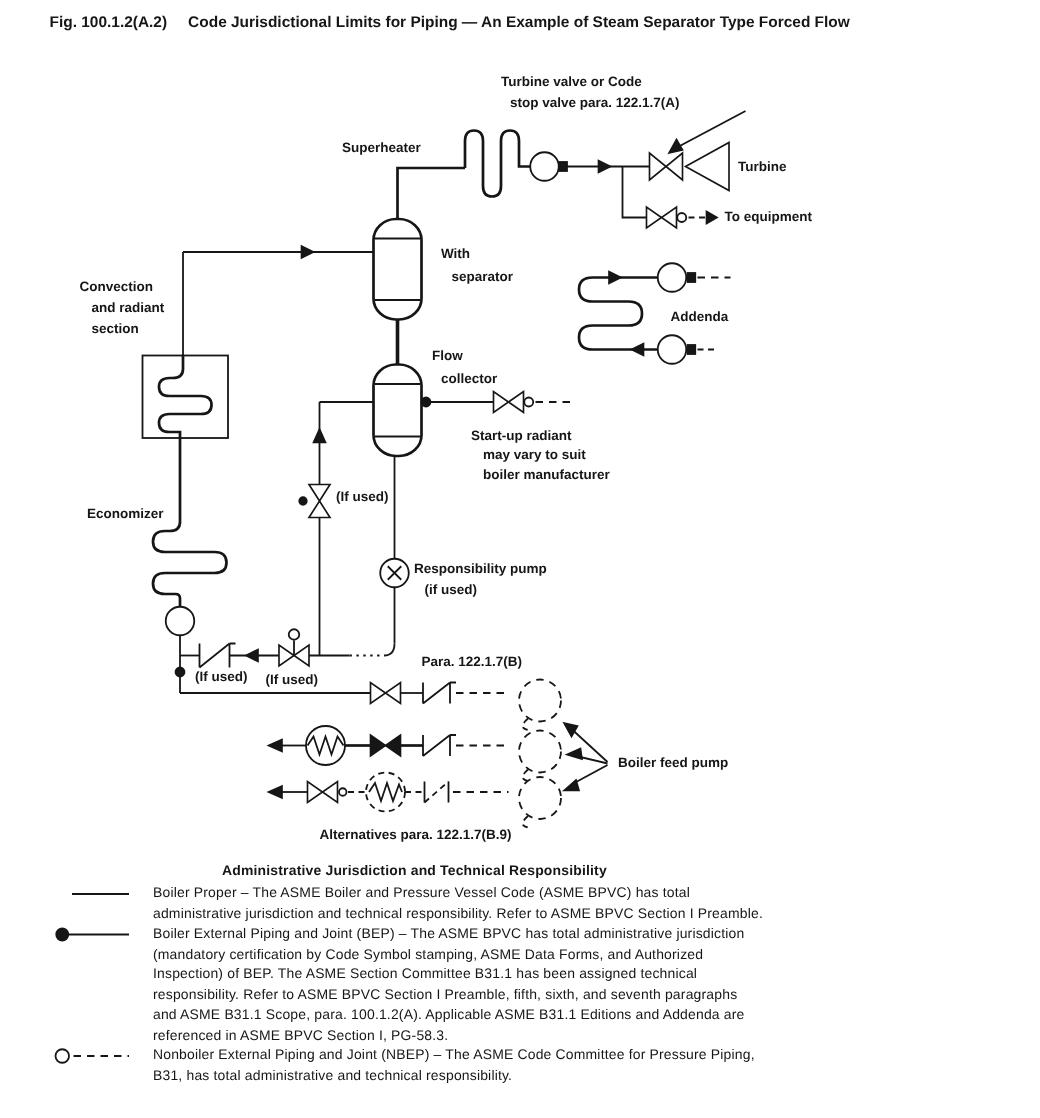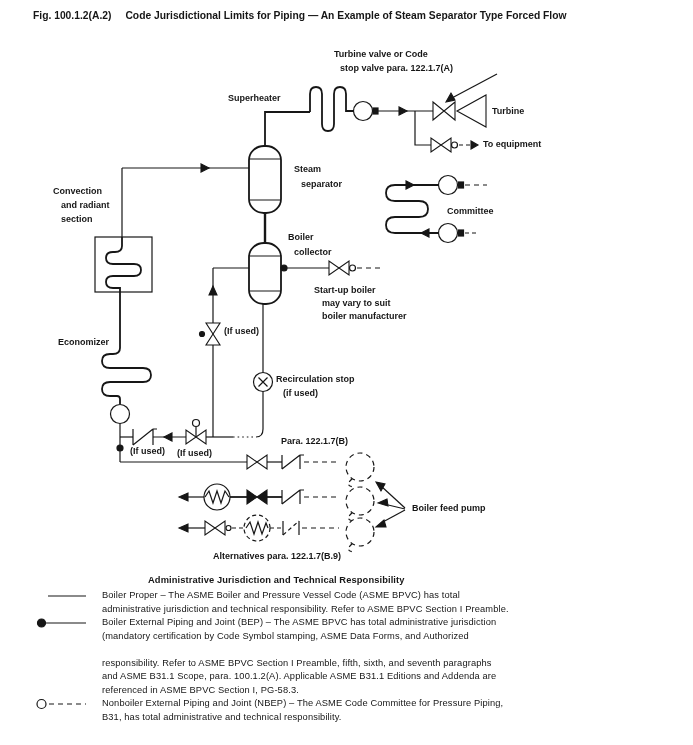--- a/index.html
+++ b/index.html
@@ -225,45 +225,46 @@
   </div>
 
   <div class="lbl" style="left:334px;top:49px">Turbine valve or Code</div>
   <div class="lbl" style="left:340px;top:63px">stop valve para. 122.1.7(A)</div>
   <div class="lbl" style="left:228px;top:93px">Superheater</div>
   <div class="lbl" style="left:492px;top:106px">Turbine</div>
   <div class="lbl" style="left:483px;top:139px">To equipment</div>
   <div class="lbl" style="left:53px;top:186px">Convection</div>
   <div class="lbl" style="left:61px;top:200px">and radiant</div>
   <div class="lbl" style="left:61px;top:214px">section</div>
-  <div class="lbl" style="left:294px;top:164px">Steam</div>
+  <div class="lbl" style="left:294px;top:164px">With</div>
   <div class="lbl" style="left:301px;top:179px">separator</div>
-  <div class="lbl" style="left:288px;top:232px">Boiler</div>
+  <div class="lbl" style="left:288px;top:232px">Flow</div>
   <div class="lbl" style="left:294px;top:247px">collector</div>
-  <div class="lbl" style="left:447px;top:206px">Committee</div>
-  <div class="lbl" style="left:314px;top:285px">Start-up boiler</div>
+  <div class="lbl" style="left:447px;top:206px">Addenda</div>
+  <div class="lbl" style="left:314px;top:285px">Start-up radiant</div>
   <div class="lbl" style="left:322px;top:298px">may vary to suit</div>
   <div class="lbl" style="left:322px;top:311px">boiler manufacturer</div>
   <div class="lbl" style="left:58px;top:337px">Economizer</div>
   <div class="lbl" style="left:224px;top:326px">(If used)</div>
-  <div class="lbl" style="left:276px;top:374px">Recirculation stop</div>
+  <div class="lbl" style="left:276px;top:374px">Responsibility pump</div>
   <div class="lbl" style="left:283px;top:388px">(if used)</div>
   <div class="lbl" style="left:281px;top:436px">Para. 122.1.7(B)</div>
   <div class="lbl" style="left:130px;top:446px">(If used)</div>
   <div class="lbl" style="left:177px;top:448px">(If used)</div>
   <div class="lbl" style="left:412px;top:503px">Boiler feed pump</div>
   <div class="lbl" style="left:213px;top:551px">Alternatives para. 122.1.7(B.9)</div>
 
   <div class="leg" style="left:102px;top:590px">Boiler Proper – The ASME Boiler and Pressure Vessel Code (ASME BPVC) has total</div>
 
   <div class="leg leghead" style="left:148px;top:575px">Administrative Jurisdiction and Technical Responsibility</div>
   <div class="leg" style="left:102px;top:603.5px">administrative jurisdiction and technical responsibility. Refer to ASME BPVC Section I Preamble.</div>
 
   <div class="leg" style="left:102px;top:617px">Boiler External Piping and Joint (BEP) – The ASME BPVC has total administrative jurisdiction</div>
   <div class="leg" style="left:102px;top:630.5px">(mandatory certification by Code Symbol stamping, ASME Data Forms, and Authorized</div>
+  <div class="leg" style="left:102px;top:644px">Inspection) of BEP. The ASME Section Committee B31.1 has been assigned technical</div>
   <div class="leg" style="left:102px;top:657.5px">responsibility. Refer to ASME BPVC Section I Preamble, fifth, sixth, and seventh paragraphs</div>
   <div class="leg" style="left:102px;top:671px">and ASME B31.1 Scope, para. 100.1.2(A). Applicable ASME B31.1 Editions and Addenda are</div>
   <div class="leg" style="left:102px;top:684.5px">referenced in ASME BPVC Section I, PG-58.3.</div>
 
   <div class="leg" style="left:102px;top:698px">Nonboiler External Piping and Joint (NBEP) – The ASME Code Committee for Pressure Piping,</div>
   <div class="leg" style="left:102px;top:711.5px">B31, has total administrative and technical responsibility.</div>
 
 </div>
 
 </body></html>

